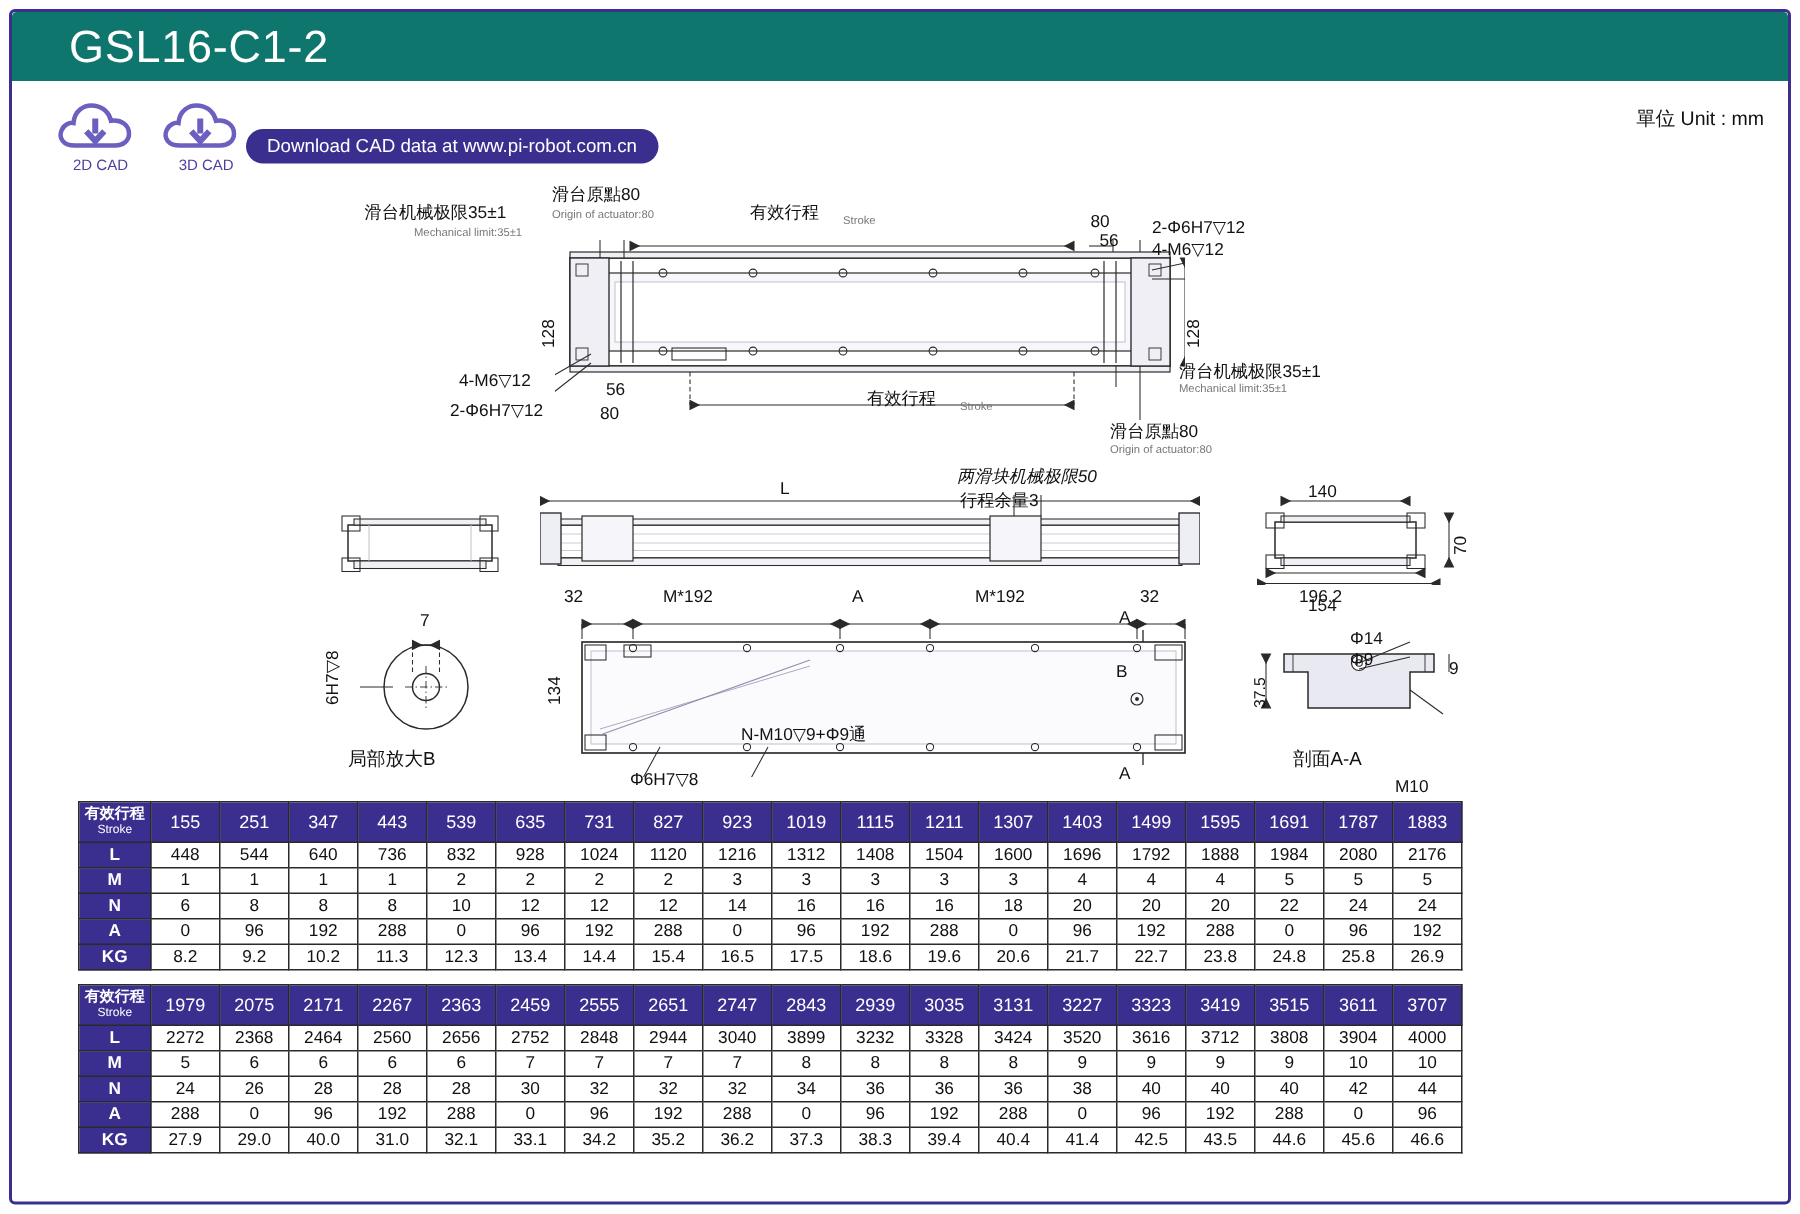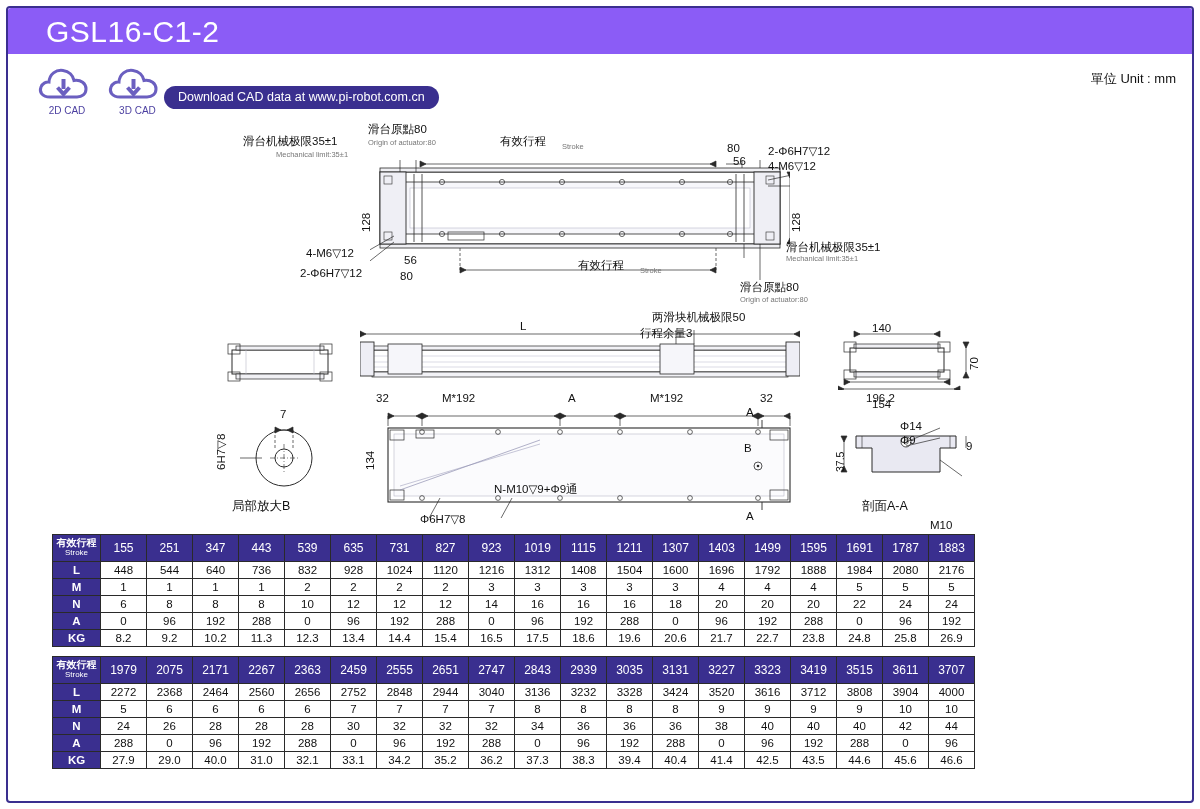--- a/index.html
+++ b/index.html
@@ -11,21 +11,21 @@
     position:relative;
     overflow:hidden;
   }
   .page-frame {
     position:absolute; left:6px; top:6px; width:1188px; height:797px;
     border:2px solid #3a2f8f;
     border-radius:4px;
   }
   .titlebar {
     position:absolute; left:8px; top:8px; width:1184px; height:46px;
-    background:#8b5cf6;
+    background:#0f766e;
     border-radius:3px 3px 0 0;
     text-decoration:underline;
   }
   .titlebar .ttl {
     position:absolute; left:38px; top:7px;
     color:#ffffff; font-size:30px; letter-spacing:0.5px;
     font-family:"Liberation Sans", sans-serif;
   }
   
   .cadwrap { position:absolute; left:36px; top:64px; }
@@ -285,21 +285,21 @@
     <path d="M122 56 L116 59 L122 62 Z" fill="#2a2a2a"></path>
   </g>
 
   <g stroke="#2a2a2a" stroke-width="0.7">
     <path d="M128 12 L128 48"></path>
     <path d="M125 12 L128 18 L131 12 Z" fill="#2a2a2a"></path>
     <path d="M125 48 L128 42 L131 48 Z" fill="#2a2a2a"></path>
   </g>
 </svg>
 
-<div class="t" style="left:652px; top:310px;">两滑块机械极限50</div>
+<div class="t" style="left:638px; top:310px;font-style:italic;">两滑块机械极限50</div>
 <div class="t" style="left:640px; top:326px;">行程余量3</div>
 <div class="t" style="left:520px; top:320px;">L</div>
 <div class="t" style="left:872px; top:322px;">140</div>
 <div class="t vert" style="left:968px; top:370px; transform:rotate(-90deg);">70</div>
 <div class="t" style="left:872px; top:378px;margin-top:20px;">154</div>
 <div class="t" style="left:866px; top:392px;">196.2</div>
 
 <svg class="draw" style="left:232px; top:400px;" width="110" height="100">
   <circle cx="52" cy="58" r="28" fill="#ffffff" stroke="#2a2a2a" stroke-width="1"></circle>
   <circle cx="52" cy="58" r="9" fill="#ffffff" stroke="#2a2a2a" stroke-width="1"></circle>
@@ -612,21 +612,21 @@
         <td class="rowhdr">L</td>
         <td>2272</td>
         <td>2368</td>
         <td>2464</td>
         <td>2560</td>
         <td>2656</td>
         <td>2752</td>
         <td>2848</td>
         <td>2944</td>
         <td>3040</td>
-        <td>3136</td>
+        <td>3899</td>
         <td>3232</td>
         <td>3328</td>
         <td>3424</td>
         <td>3520</td>
         <td>3616</td>
         <td>3712</td>
         <td>3808</td>
         <td>3904</td>
         <td>4000</td>
       </tr>

